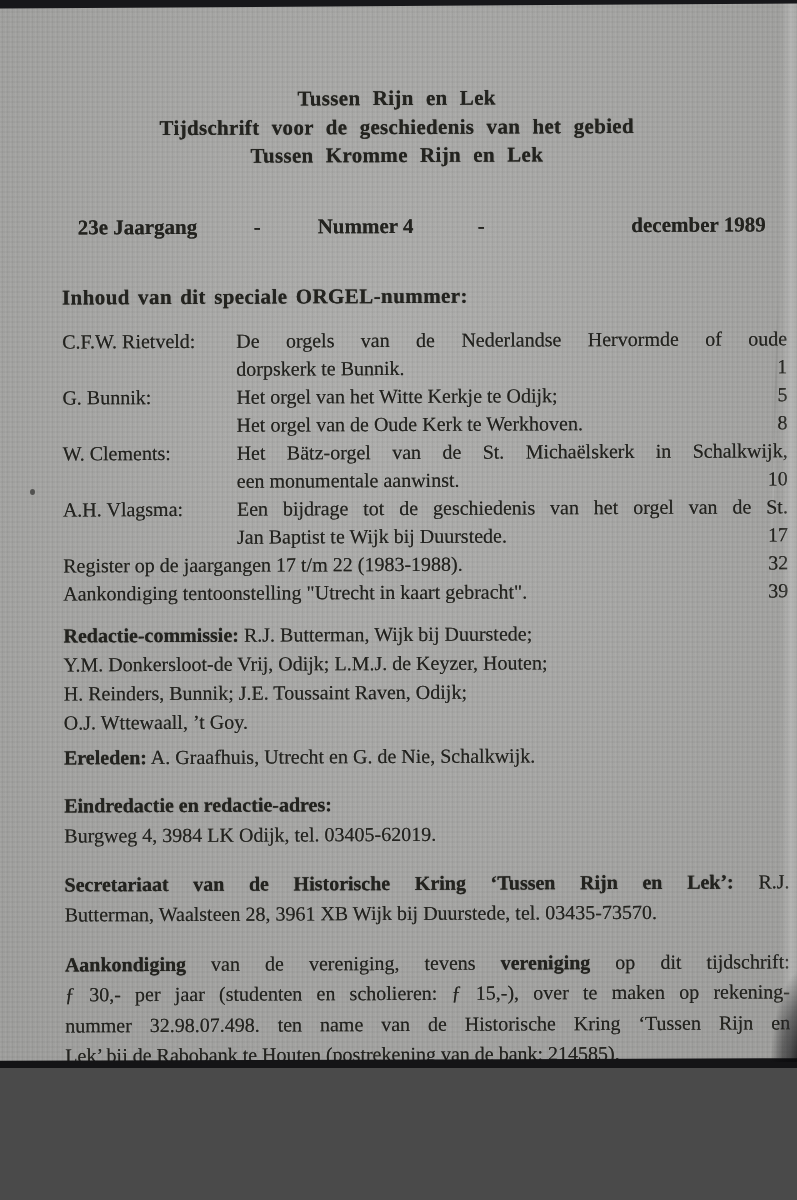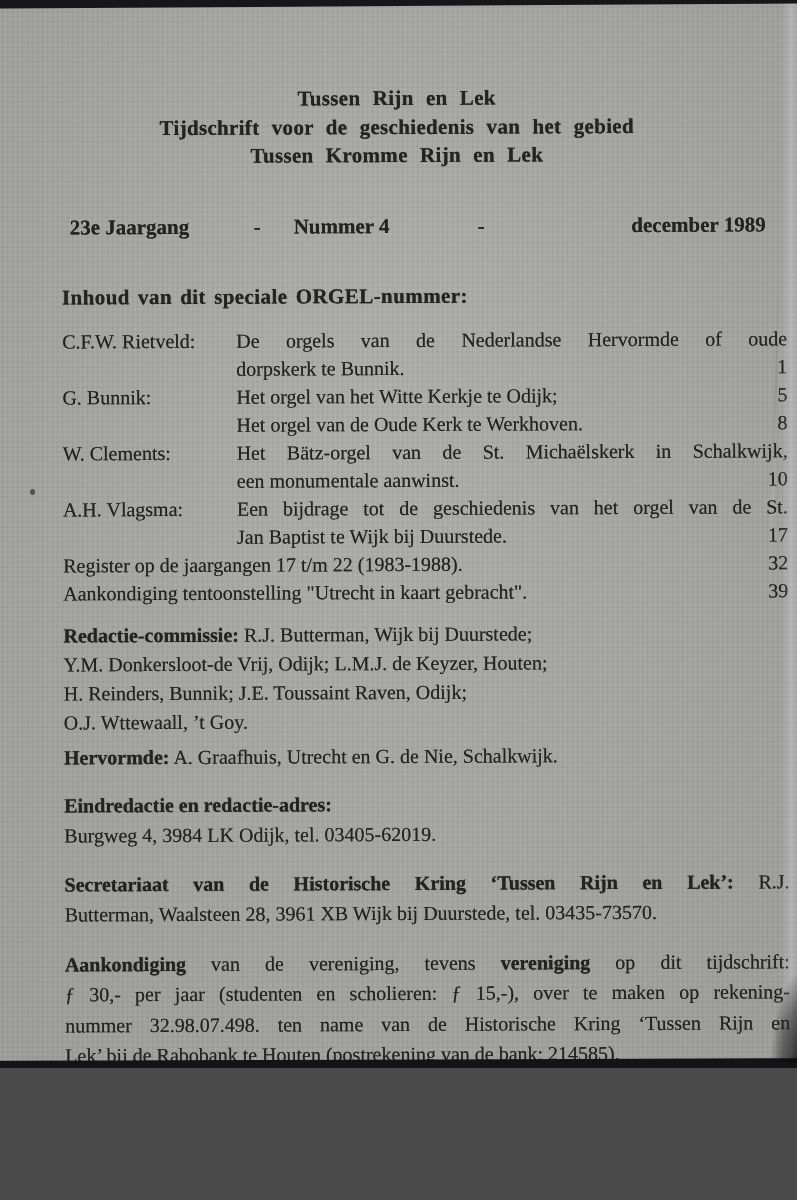--- a/index.html
+++ b/index.html
@@ -55,23 +55,23 @@
     position:absolute;top:84px;left:0;right:0;
     text-align:center;font-weight:700;font-size:21px;line-height:28.5px;
     word-spacing:.32em;letter-spacing:.015em;
     text-shadow:0 0 .7px rgba(35,35,31,.85);
   }
   .issue-line{
     position:absolute;top:214px;left:63px;right:14px;height:26px;
     font-weight:700;font-size:21px;
     text-shadow:0 0 .6px rgba(35,35,31,.8);
   }
-  .issue-line .vol{position:absolute;left:8px;}
+  .issue-line .vol{position:absolute;left:16px;}
   .issue-line .d1{position:absolute;left:192px;}
-  .issue-line .num{position:absolute;left:232px;}
+  .issue-line .num{position:absolute;left:256px;}
   .issue-line .d2{position:absolute;left:416px;}
   .issue-line .date{position:absolute;right:16px;}
   .contents-heading{
     position:absolute;top:284px;left:63px;margin:0;
     font-weight:700;font-size:21px;letter-spacing:.02em;word-spacing:.12em;
     text-shadow:0 0 .7px rgba(35,35,31,.85);
   }
   .toc{
     position:absolute;top:326px;left:63px;right:9px;
     font-size:20px;line-height:28px;
@@ -196,21 +196,21 @@
     </section>
 
     <div class="block editorial">
       <div class="line"><span class="b">Redactie-commissie:</span><span> R.J. Butterman, Wijk bij Duurstede;</span></div>
       <div class="line">Y.M. Donkersloot-de Vrij, Odijk; L.M.J. de Keyzer, Houten;</div>
       <div class="line">H. Reinders, Bunnik; J.E. Toussaint Raven, Odijk;</div>
       <div class="line">O.J. Wttewaall, ’t Goy.</div>
     </div>
 
     <div class="block honorary">
-      <span class="b">Hervormde:</span><span> A. Graafhuis, Utrecht en G. de Nie, Schalkwijk.</span>
+      <span class="b">Ereleden:</span><span> A. Graafhuis, Utrecht en G. de Nie, Schalkwijk.</span>
     </div>
 
     <div class="block finaled">
       <div class="line b">Eindredactie en redactie-adres:</div>
       <div class="line">Burgweg 4, 3984 LK Odijk, tel. 03405-62019.</div>
     </div>
 
     <div class="block secretariat">
       <div class="line just"><span class="b">Secretariaat van de Historische Kring ‘Tussen Rijn en Lek’:</span><span> R.J.</span></div>
       <div class="line">Butterman, Waalsteen 28, 3961 XB Wijk bij Duurstede, tel. 03435-73570.</div>

